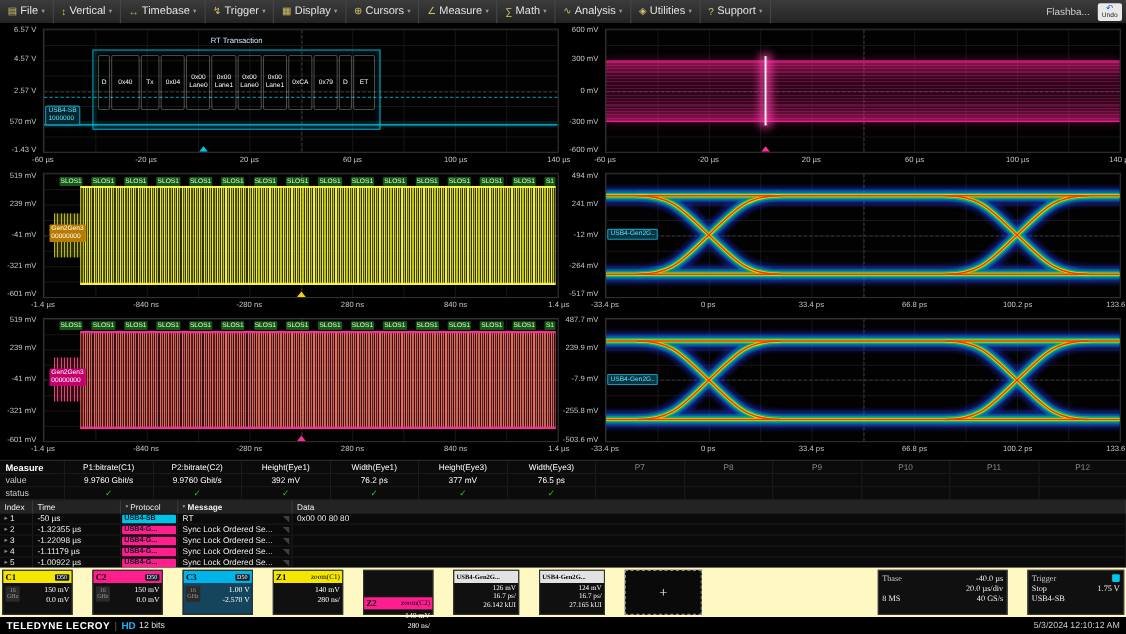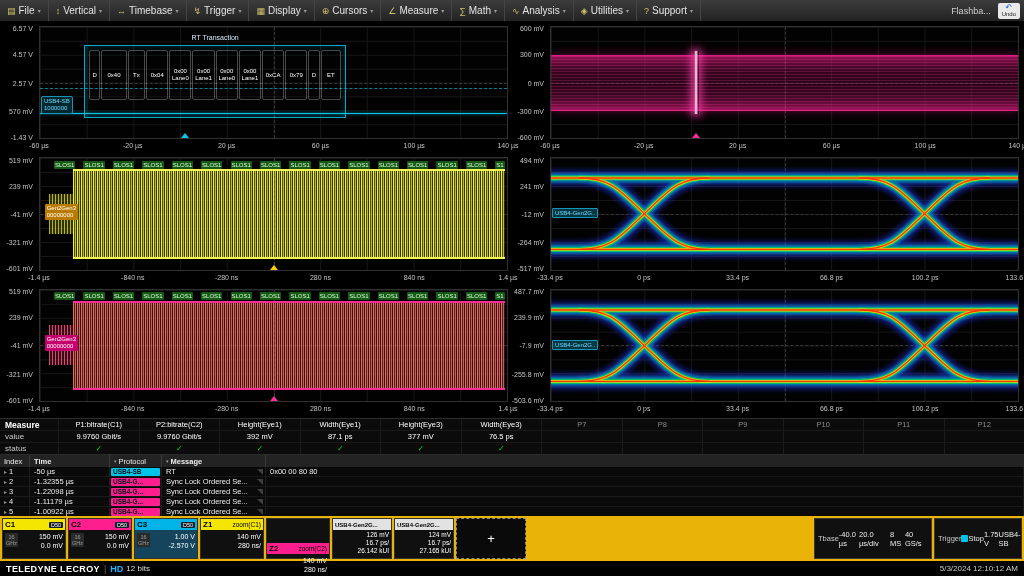--- a/index.html
+++ b/index.html
@@ -119,41 +119,41 @@
   .d-header .hcaret:empty { display:none; }
   .d-row { height:10px; line-height:10px; border-bottom:1px solid #191919; color:#ececec; font-size:7.5px; }
   .d-cell { padding-left:4px; border-right:1px solid #1d1d1d; white-space:nowrap; overflow:hidden; display:flex; align-items:center; }
   .d-exp { color:#8a8a8a; font-size:6px; margin-right:2px; }
   .d-proto { padding:0 1px; }
   .chip { display:block; width:100%; height:8px; line-height:8px; margin:1px 0; padding:0 2px;
     font-size:6.5px; font-weight:bold; color:#00131a; border-radius:1px; overflow:hidden; }
   .msg-flag { margin-left:auto; margin-right:2px; width:0; height:0; border-top:6px solid #3f3f3f; border-left:6px solid transparent; }
 
   
-  .chanstrip { height:45px; flex:0 0 45px; display:flex; gap:2px; padding:2px; background:#eab308; align-items:stretch; }
+  .chanstrip { height:45px; flex:0 0 45px; display:flex; gap:18px; padding:2px; background:#fef9c3; align-items:stretch;font-family:Liberation Serif, serif; }
   .cbox { width:64px; flex:0 0 64px; display:flex; flex-direction:column; border:1px solid #333; background:#101010; }
   .cbox-head { height:11px; flex:0 0 11px; display:flex; align-items:center; justify-content:space-between;
     padding:0 2px; font-weight:bold; font-size:8px; color:#000; white-space:nowrap; overflow:hidden; }
   .head-c1 { background:#f5e600; } .head-c2 { background:#ff1e8e; } .head-c3 { background:#00b4e8; }
   .head-z1 { background:#f5e600; } .head-z2 { background:#ff1e8e;margin-top:24px; }
   .head-eye { background:#e2e2e2; font-size:6px; }
   .cbox-head .sub { font-weight:normal; font-size:6.5px; }
   .imp { background:#15202b; color:#fff; font-size:5.5px; font-weight:normal; padding:0 2px; border-radius:1px; }
   .cbox-body { flex:1; position:relative; }
   .body-c3 { background:#14455c; }
   .bw { position:absolute; left:2px; top:3px; width:13px; background:#2a2a2a; color:#9d9d9d; font-size:5.5px;
     line-height:6px; text-align:center; border-radius:1px; padding:1px 0; }
   .vals { position:absolute; right:2px; top:2px; text-align:right; color:#fff; font-size:7px; line-height:9px; white-space:nowrap; }
   .vals3 { font-size:6.5px; line-height:8px; top:1px; }
   .ebox { width:60px; flex:0 0 60px; }
   .addbox { width:70px; flex:0 0 70px; border:1px dashed #8a8a8a; background:#0a0a0a;
     display:flex; align-items:center; justify-content:center; color:#fff; font-size:13px; }
   .strip-spacer { flex:1; }
   .infobox { border:1px solid #3a3a3a; background:#101010; color:#ececec; font-size:7.5px;
-    padding:2px 3px; display:flex; flex-direction:row; justify-content:space-between; }
+    padding:2px 3px; display:flex; flex-direction:column; }
   .tbase-box { width:118px; flex:0 0 118px; }
   .trig-box { width:88px; flex:0 0 88px; }
   .ib-row { display:flex; justify-content:space-between; align-items:center; line-height:9px; }
   .ib-row .lab { color:#c9c9c9; }
   .ib-row.right { justify-content:flex-end; }
   .trig-sq { width:7px; height:7px; background:#00c4e8; border-radius:1px; }
 
   
   .footer { height:15px; flex:1; display:flex; align-items:center; padding:0 6px; background:#000; color:#fff; }
   .brand { font-weight:bold; font-size:9px; letter-spacing:.4px; }
@@ -579,21 +579,21 @@
         </div>
 
         <div class="m-col">
           <div class="m-label">Height(Eye1)</div>
           <div class="m-value">392 mV</div>
           <div class="m-status">✓</div>
         </div>
 
         <div class="m-col">
           <div class="m-label">Width(Eye1)</div>
-          <div class="m-value">87.1 ps</div>
+          <div class="m-value">76.2 ps</div>
           <div class="m-status">✓</div>
         </div>
 
         <div class="m-col">
           <div class="m-label">Height(Eye3)</div>
           <div class="m-value">377 mV</div>
           <div class="m-status">✓</div>
         </div>
 
         <div class="m-col">
@@ -643,33 +643,37 @@
   <div class="decode">
     <div class="d-header">
 
         <span>
 
           <b style="font-weight:normal">Index</b>
         </span>
 
         <span>
 
-          <b style="font-weight:bold">Time</b>
+          <b style="font-weight:normal">Time</b>
         </span>
 
         <span>
           <i class="hcaret">▾</i>
           <b style="font-weight:normal">Protocol</b>
         </span>
 
         <span>
           <i class="hcaret">▾</i>
           <b style="font-weight:bold">Message</b>
         </span>
 
+        <span>
+
+          <b style="font-weight:normal">Data</b>
+        </span>
       </div>
     <div>
 
         <div class="d-row">
           <div class="d-cell">
             <span class="d-exp">▸</span>
             <span>1</span>
           </div>
           <div class="d-cell">-50 µs</div>
           <div class="d-cell d-proto">

